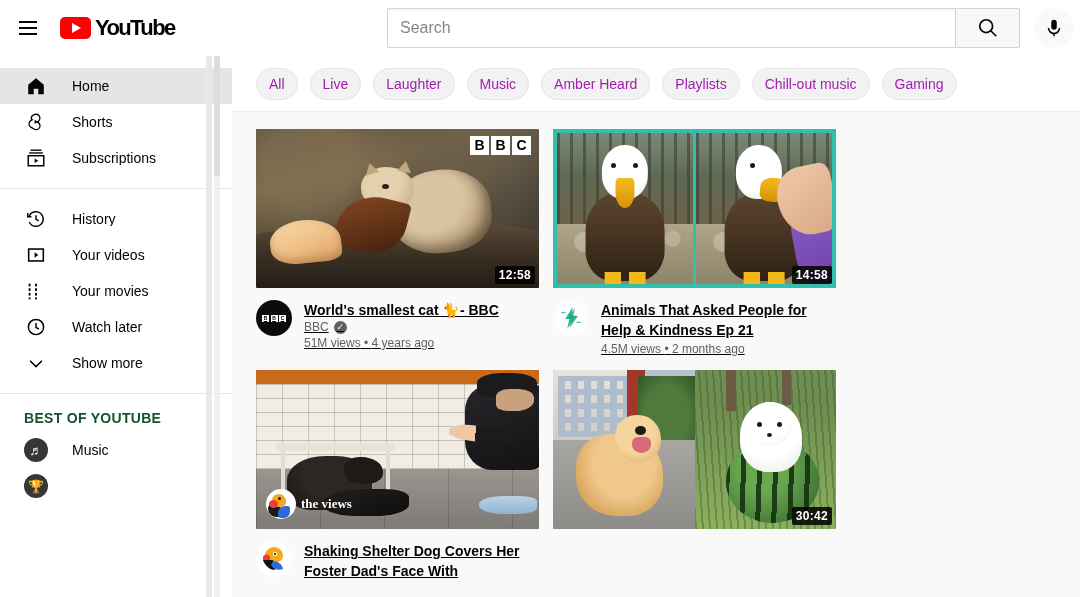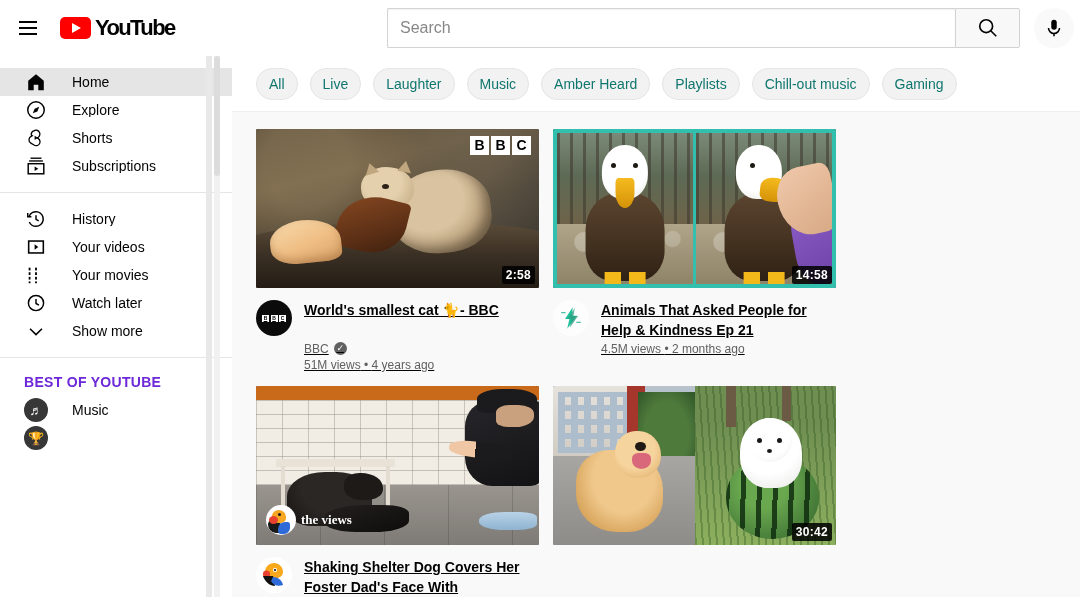--- a/index.html
+++ b/index.html
@@ -79,34 +79,34 @@
     position: absolute; top: 56px; left: 0;
     width: 232px; height: 541px;
     background: #ffffff;
     overflow: hidden;
   }
   .nav-section { padding: 12px 0; }
   .nav-section.first { padding-top: 12px; padding-bottom: 12px; }
   .divider { height: 1px; background: #e5e5e5; margin: 0 0 0 0; }
   .nav-item {
     display: flex; align-items: center;
-    height: 28px; padding-left: 24px;
+    height: 36px; padding-left: 24px;
     cursor: pointer;
   }
   .nav-item.active { background: #e5e5e5; }
   .nav-item .ico {
     width: 24px; height: 24px; flex: none;
     display: flex; align-items: center; justify-content: center;
   }
   .nav-item .lbl {
     margin-left: 24px; font-size: 14px; line-height: 1;
     white-space: nowrap; overflow: hidden;
   }
   .section-title {
-    font-size: 14px; font-weight: bold; color: #6d28d9;
+    font-size: 14px; font-weight: bold; color: #14532d;
     padding: 16px 0 6px 24px; letter-spacing: .3px;
   }
   .avatar-ico {
     width: 24px; height: 24px; border-radius: 50%;
     background: #373737;
     display: flex; align-items: center; justify-content: center;
     color: #fff; font-size: 13px;
   }
   
   #sb-track {
@@ -139,21 +139,21 @@
     padding-left: 24px;
     overflow: hidden;
   }
   .chip {
     flex: none; height: 32px;
     padding: 0 12px;
     border-radius: 16px;
     background: #f2f2f2;
     border: 1px solid #e5e5e5;
     display: flex; align-items: center; justify-content: center;
-    font-size: 14px; color: #0f766e;
+    font-size: 14px; color: #a21caf;
     margin-right: 12px;
     white-space: nowrap;
     cursor: pointer;
   }
 
   #grid {
     position: absolute; top: 57px; left: 0;
     width: 848px; height: 484px;
     padding: 16px 0 0 24px;
     display: flex; flex-wrap: wrap;
@@ -182,22 +182,22 @@
     overflow: hidden;
     display: flex; align-items: center; justify-content: center;
   }
   .card-meta { flex: 1; min-width: 0; }
   .vid-title {
     font-size: 14px; font-weight: bold; line-height: 20px;
     color: #030303;
     max-height: 40px; overflow: hidden;
   }
   .ch-line {
-    display: flex; 
-    font-size: 12px; color: #606060; margin-top: 22px;
+    display: flex; align-items: center;
+    font-size: 12px; color: #606060; margin-top: 0;
   }
   .verified {
     display: inline-flex; align-items: center; justify-content: center;
     width: 13px; height: 13px; border-radius: 50%;
     background: #606060; color: #fff;
     font-size: 9px; margin-left: 5px; line-height: 1;
   }
   .stats { font-size: 12px; color: #606060; margin-top: 2px; }
 
   
@@ -429,29 +429,20 @@
         <span class="ico">
           <svg width="22" height="22" viewBox="0 0 24 24">
               <path d="M12 3.5 3.5 10.5V21h6v-6h5v6h6V10.5z" fill="#030303"></path>
             </svg>
         </span>
         <span class="lbl">Home</span>
       </div>
       <div class="nav-item">
         <span class="ico">
           <svg width="22" height="22" viewBox="0 0 24 24">
-            <circle cx="12" cy="12" r="9" fill="none" stroke="#030303" stroke-width="1.6"></circle>
-            <path d="M15.5 8.5 10.5 10.5 8.5 15.5 13.5 13.5z" fill="#030303"></path>
-          </svg>
-        </span>
-        <span class="lbl">Explore</span>
-      </div>
-      <div class="nav-item">
-        <span class="ico">
-          <svg width="22" height="22" viewBox="0 0 24 24">
             <path d="M9.5 4.3a4.2 4.2 0 0 1 5 6.9l-1.2.8 1.3.7a4.2 4.2 0 0 1-4.8 6.9l-3.4-2a4.2 4.2 0 0 1 .3-7.4l1.2-.7-1-.6a4.2 4.2 0 0 1 2.6-4.6z" fill="none" stroke="#030303" stroke-width="1.4"></path>
             <path d="M10.5 9.5 14 11.8l-3.5 2.3z" fill="#030303"></path>
           </svg>
         </span>
         <span class="lbl">Shorts</span>
       </div>
       <div class="nav-item">
         <span class="ico">
           <svg width="22" height="22" viewBox="0 0 24 24">
             <line x1="6" y1="3.5" x2="18" y2="3.5" stroke="#030303" stroke-width="1.5"></line>
@@ -573,21 +564,21 @@
               <div class="ear2"></div>
               <div class="eye"></div>
             <div class="leaf"></div>
               <div class="shell"></div>
           </div>
           <div class="bbc-wm">
             <span>B</span>
               <span>B</span>
               <span>C</span>
           </div>
-          <div class="duration">2:58</div>
+          <div class="duration">12:58</div>
         </div>
         <div class="card-body">
           <div class="ch-avatar" style="background:#0b0b0b;">
             <span style="display:flex;gap:1.5px;">
               <span style="width:7px;height:7px;background:#fff;color:#000;font-size:5px;line-height:7px;text-align:center;font-weight:bold;">B</span>
               <span style="width:7px;height:7px;background:#fff;color:#000;font-size:5px;line-height:7px;text-align:center;font-weight:bold;">B</span>
               <span style="width:7px;height:7px;background:#fff;color:#000;font-size:5px;line-height:7px;text-align:center;font-weight:bold;">C</span>
             </span>
           </div>
           <div class="card-meta">

